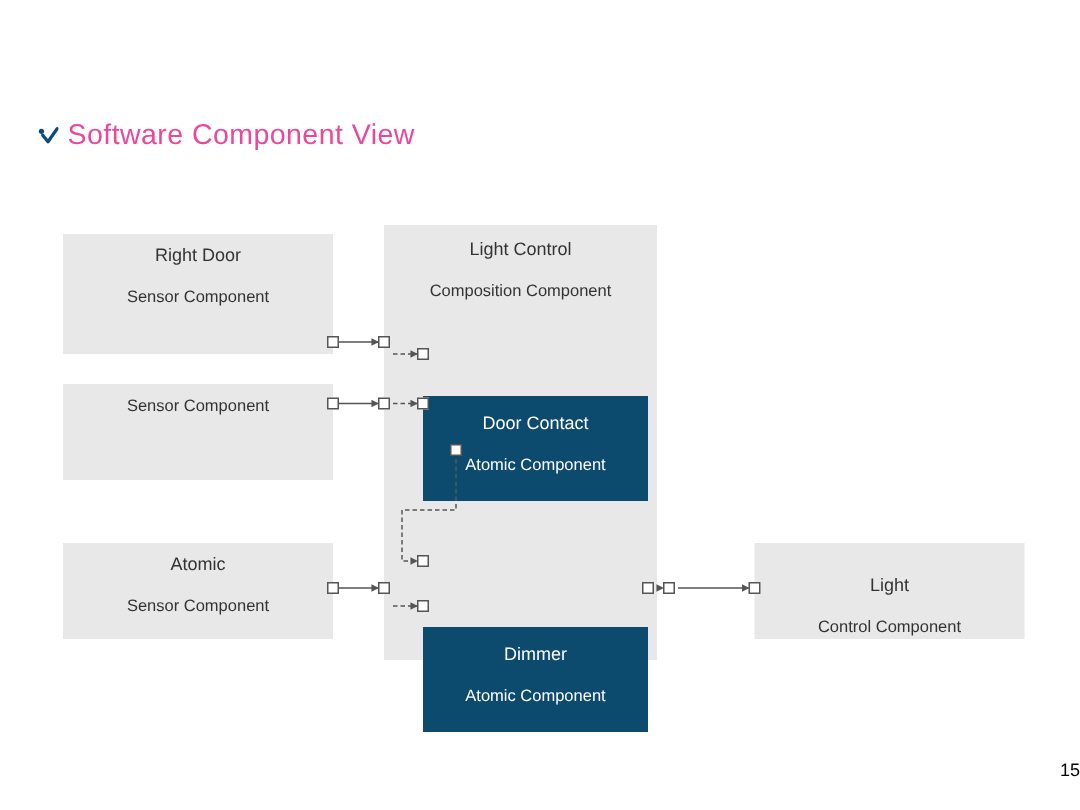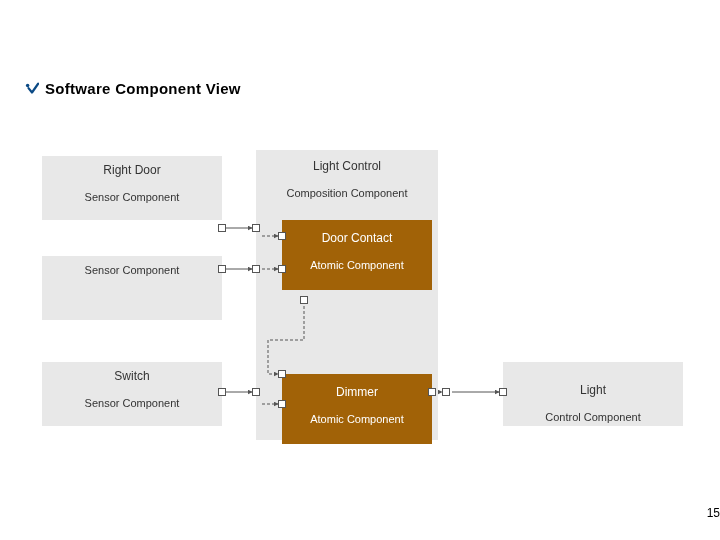--- a/index.html
+++ b/index.html
@@ -19,23 +19,23 @@
     left: 25px;
     display: flex;
     align-items: center;
     gap: 6px;
   }
   .title-icon {
     width: 14px;
     height: 14px;
   }
   .title {
-    font-size: 15px;
-    font-weight: 700;
-    color: #000000;
+    font-size: 19px;
+    font-weight: 400;
+    color: #ec4899;
     letter-spacing: 0.3px;
   }
   .box {
     position: absolute;
     box-sizing: border-box;
     text-align: center;
     font-size: 12px;
     line-height: 1.4;
   }
   .type-label {
@@ -43,22 +43,23 @@
   }
   .box .name {
     display: block;
     margin-bottom: 10px;
   }
   .light-gray {
     background: #e8e8e8;
     color: #333;
   }
   .mid-gray {
-    background: #a16207;
+    background: #0c4a6e;
     color: #fff;
+    margin-top: 44px;
   }
   .page-num {
     position: absolute;
     bottom: 20px;
     left: 0;
     right: 0;
     text-align: right;
     font-size: 12px;
     font-family: Arial, sans-serif;
   }
@@ -88,31 +89,31 @@
     </svg>
   </span>
   <span class="title">Software Component View</span>
 </div>
 
 <div class="box light-gray" style="top:150px; left:256px; width:182px; height:290px; padding-top:8px;">
   <span class="name">Light Control</span>
   <span class="type-label">Composition Component</span>
 </div>
 
-<div class="box light-gray" style="top:156px; left:42px; width:180px; height:64px; padding-top:6px;">
+<div class="box light-gray" style="top:156px; left:42px; width:180px; height:80px; padding-top:6px;">
   <span class="name">Right Door</span>
   <span class="type-label">Sensor Component</span>
 </div>
 
 <div class="box light-gray" style="top:256px; left:42px; width:180px; height:64px; padding-top:6px;">
   <span class="type-label">Sensor Component</span>
 </div>
 
 <div class="box light-gray" style="top:362px; left:42px; width:180px; height:64px; padding-top:6px;">
-  <span class="name">Switch</span>
+  <span class="name">Atomic</span>
   <span class="type-label">Sensor Component</span>
 </div>
 
 <div class="box mid-gray" style="top:220px; left:282px; width:150px; height:70px; padding-top:10px;">
   <span class="name">Door Contact</span>
   <span class="type-label">Atomic Component</span>
 </div>
 
 <div class="box mid-gray" style="top:374px; left:282px; width:150px; height:70px; padding-top:10px;">
   <span class="name">Dimmer</span>

